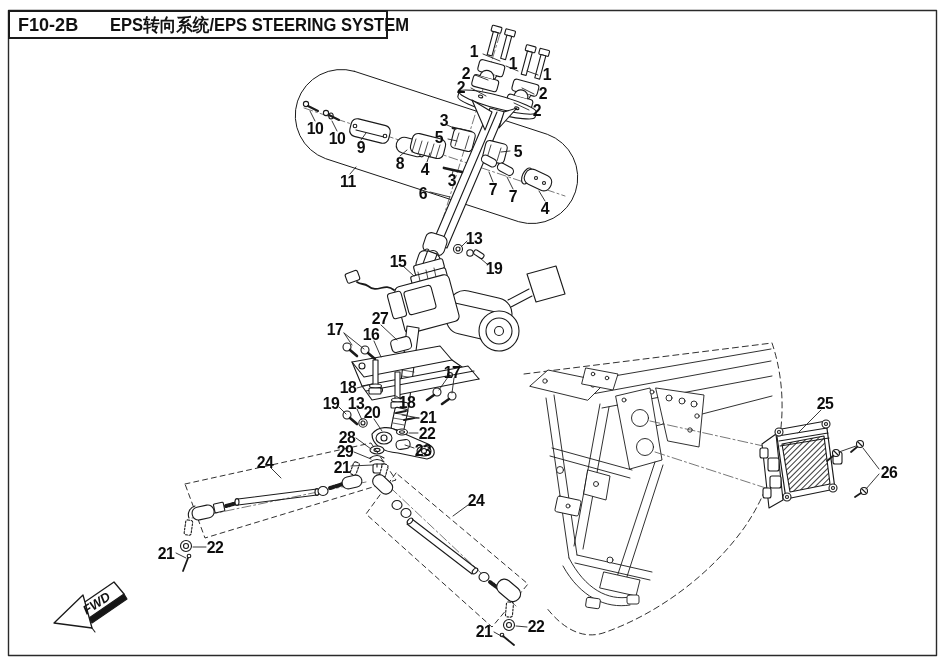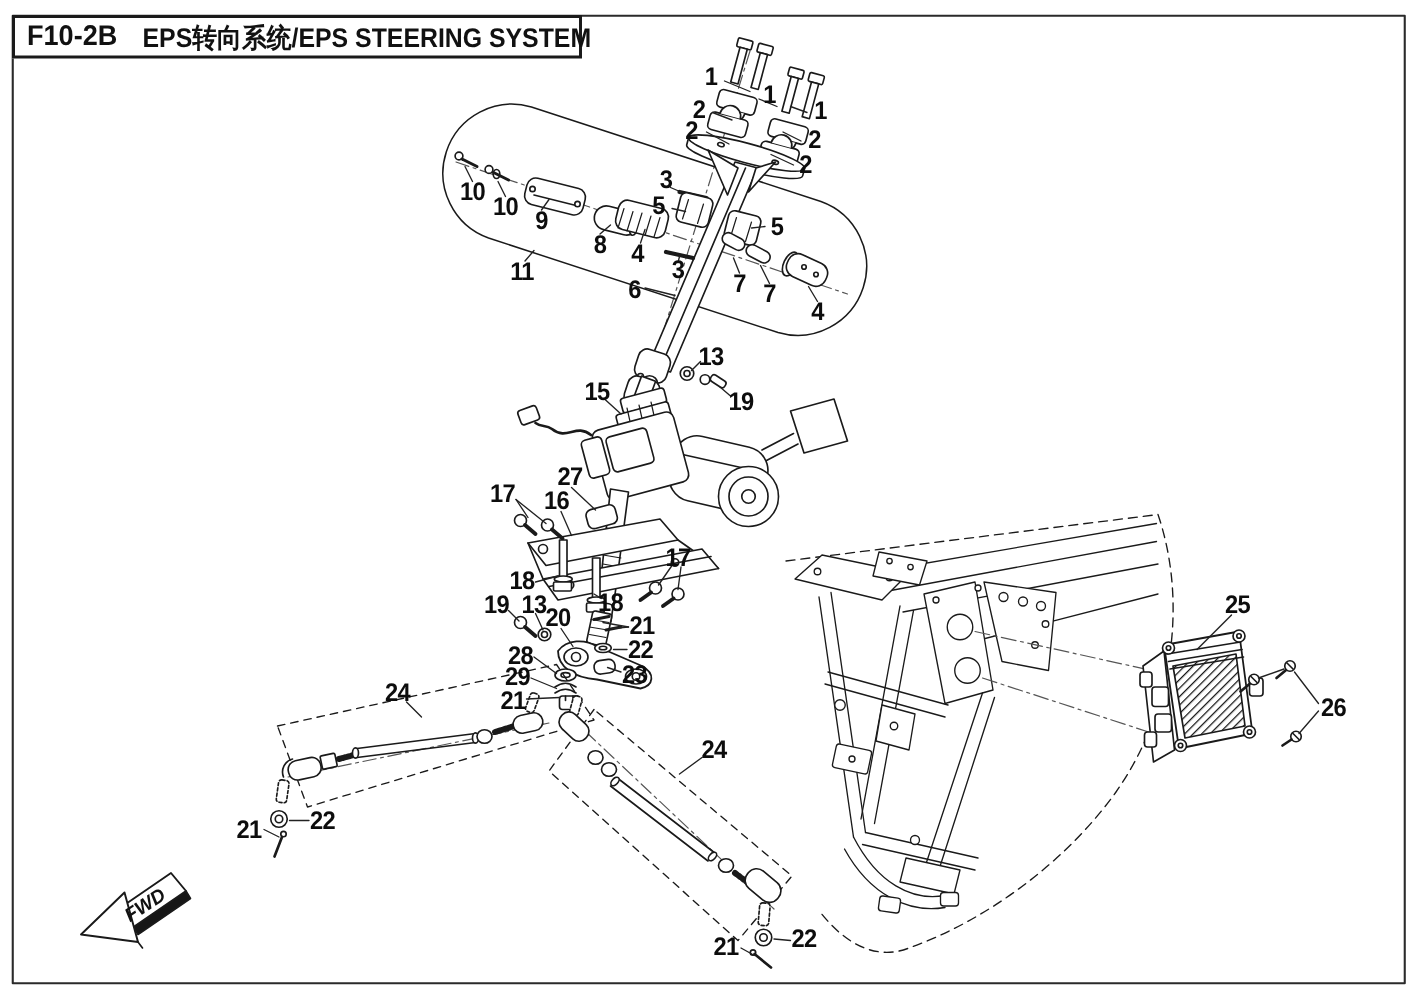--- a/index.html
+++ b/index.html
@@ -1,21 +1,21 @@
 <!DOCTYPE html>
 <html><head>
 <meta charset="utf-8">
 <style>
   html,body{margin:0;padding:0;background:#fff;}
   .page{position:relative;width:950px;height:667px;background:#fff;overflow:hidden;
         font-family:"Liberation Sans",sans-serif;}
   .art{position:absolute;left:0;top:0;}
   .titlebox{position:absolute;left:8px;top:10px;width:380px;height:29px;
             border:2px solid #1a1a1a;background:#fff;display:flex;align-items:center;
-            box-sizing:border-box;padding:0 8px;white-space:nowrap;}
+            box-sizing:border-box;padding:0 8px;white-space:nowrap;gap:15px;}
   .titlebox .code{font-weight:bold;font-size:19px;color:#111;letter-spacing:0px;
                   transform:scaleX(.95);transform-origin:left center;}
   .titlebox .name{font-weight:bold;font-size:18px;color:#111;margin-left:14px;
                   transform:scaleX(.92);transform-origin:left center;}
   .callout-layer{position:absolute;left:0;top:0;width:950px;height:667px;pointer-events:none;}
   .callout{position:absolute;transform:translate(-50%,-50%) scaleX(.93);
            font-weight:bold;font-size:17px;line-height:1;color:#0d0d0d;
            letter-spacing:-0.5px;white-space:nowrap;}
 </style>
 </head>

